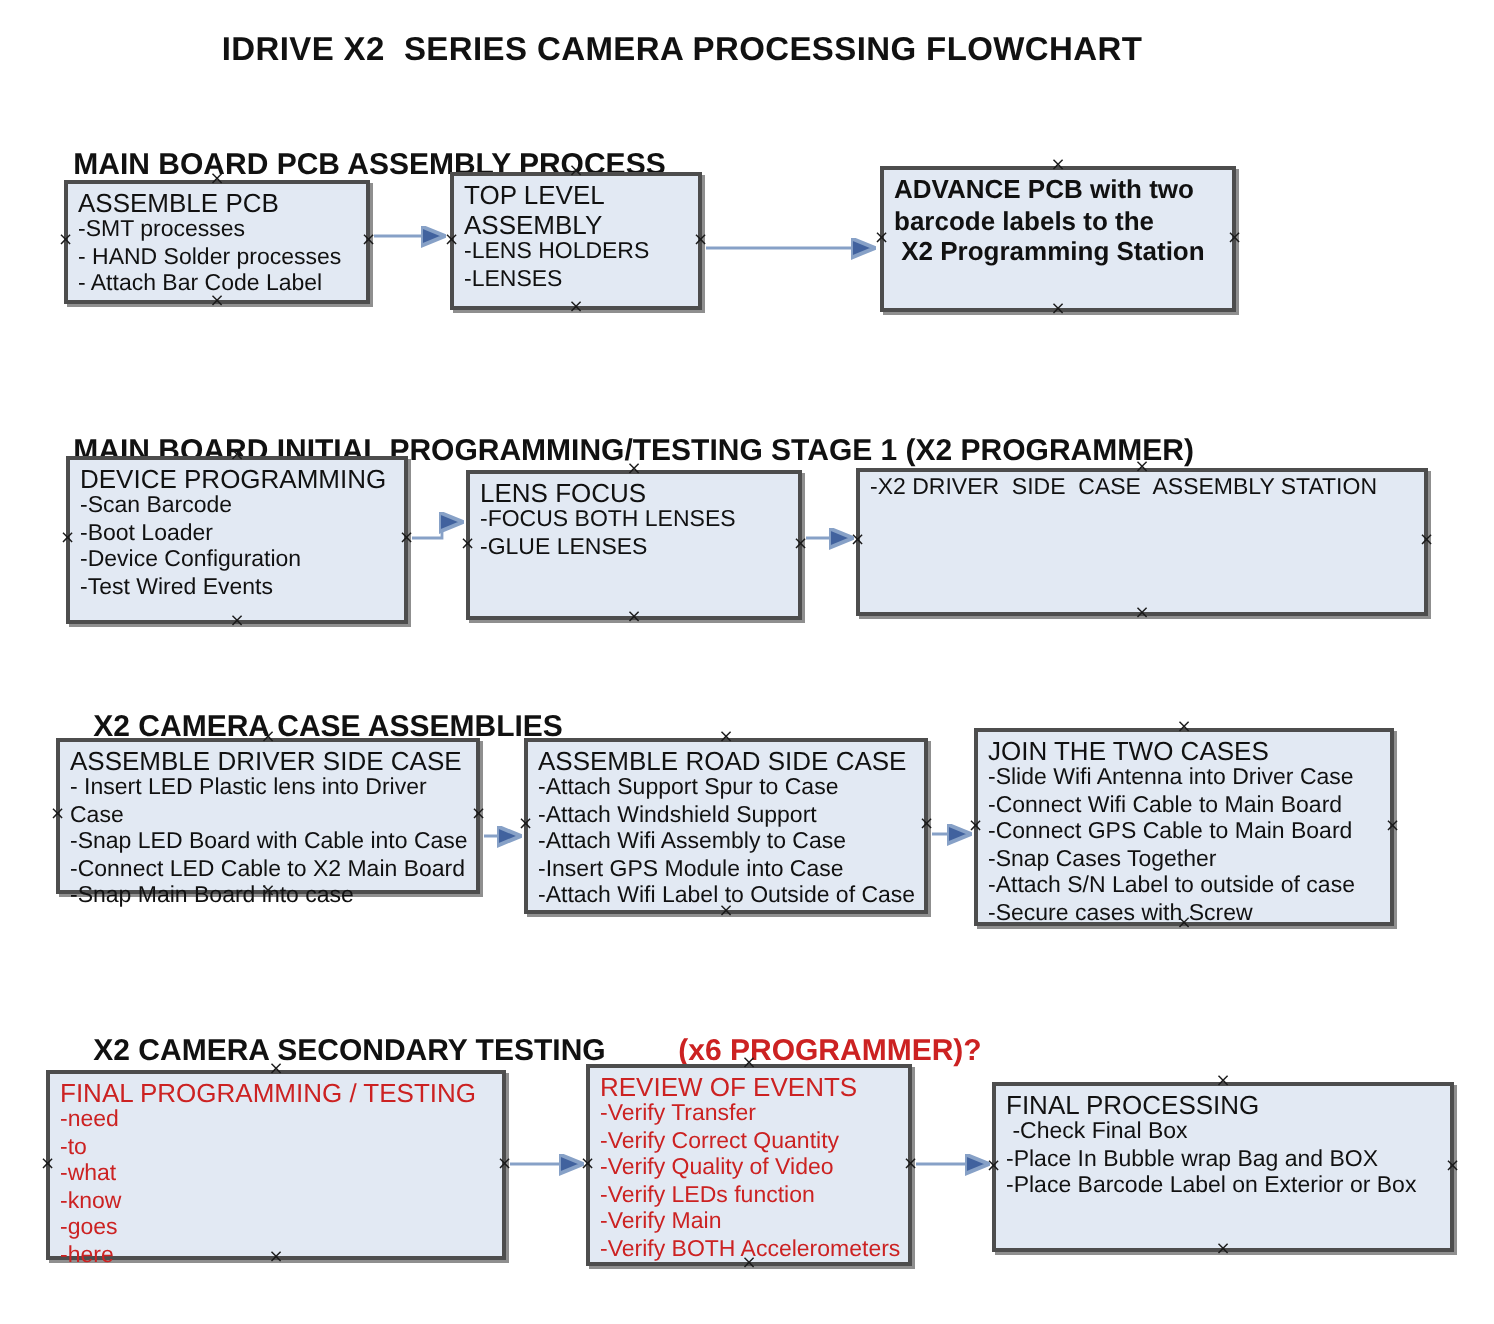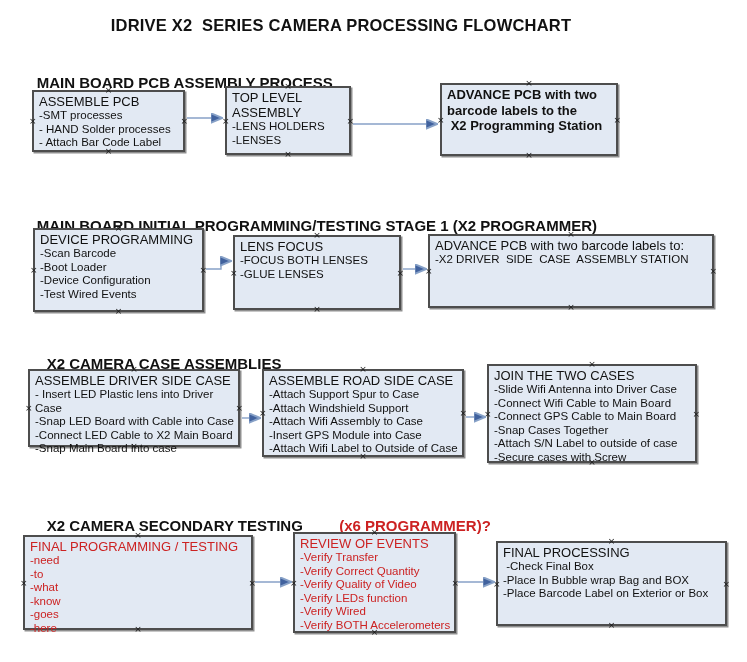--- a/index.html
+++ b/index.html
@@ -112,21 +112,20 @@
     <div class="box-lines">
         <div class="line">-FOCUS BOTH LENSES</div>
         <div class="line">-GLUE LENSES</div>
       </div>
   <span class="anchor t">×</span>
       <span class="anchor b">×</span>
       <span class="anchor l">×</span>
       <span class="anchor r">×</span>
     </div>
   <div class="box" style="left:428px;top:234px;width:286px;height:74px">
-    <div class="box-title">ADVANCE PCB with two barcode labels to:</div>
     <div class="box-lines">
         <div class="line">-X2 DRIVER  SIDE  CASE  ASSEMBLY STATION</div>
       </div>
   <span class="anchor t">×</span>
       <span class="anchor b">×</span>
       <span class="anchor l">×</span>
       <span class="anchor r">×</span>
     </div>
 
   <div class="box" style="left:28px;top:369px;width:212px;height:78px">
@@ -187,21 +186,21 @@
       <span class="anchor l">×</span>
       <span class="anchor r">×</span>
     </div>
   <div class="box red" style="left:293px;top:532px;width:163px;height:101px">
     <div class="box-title">REVIEW OF EVENTS</div>
     <div class="box-lines">
         <div class="line">-Verify Transfer</div>
         <div class="line">-Verify Correct Quantity</div>
         <div class="line">-Verify Quality of Video</div>
         <div class="line">-Verify LEDs function</div>
-        <div class="line">-Verify Wired</div>
+        <div class="line">-Verify Main</div>
         <div class="line">-Verify BOTH Accelerometers</div>
       </div>
   <span class="anchor t">×</span>
       <span class="anchor b">×</span>
       <span class="anchor l">×</span>
       <span class="anchor r">×</span>
     </div>
   <div class="box" style="left:496px;top:541px;width:231px;height:85px">
     <div class="box-title">FINAL PROCESSING</div>
     <div class="box-lines">

